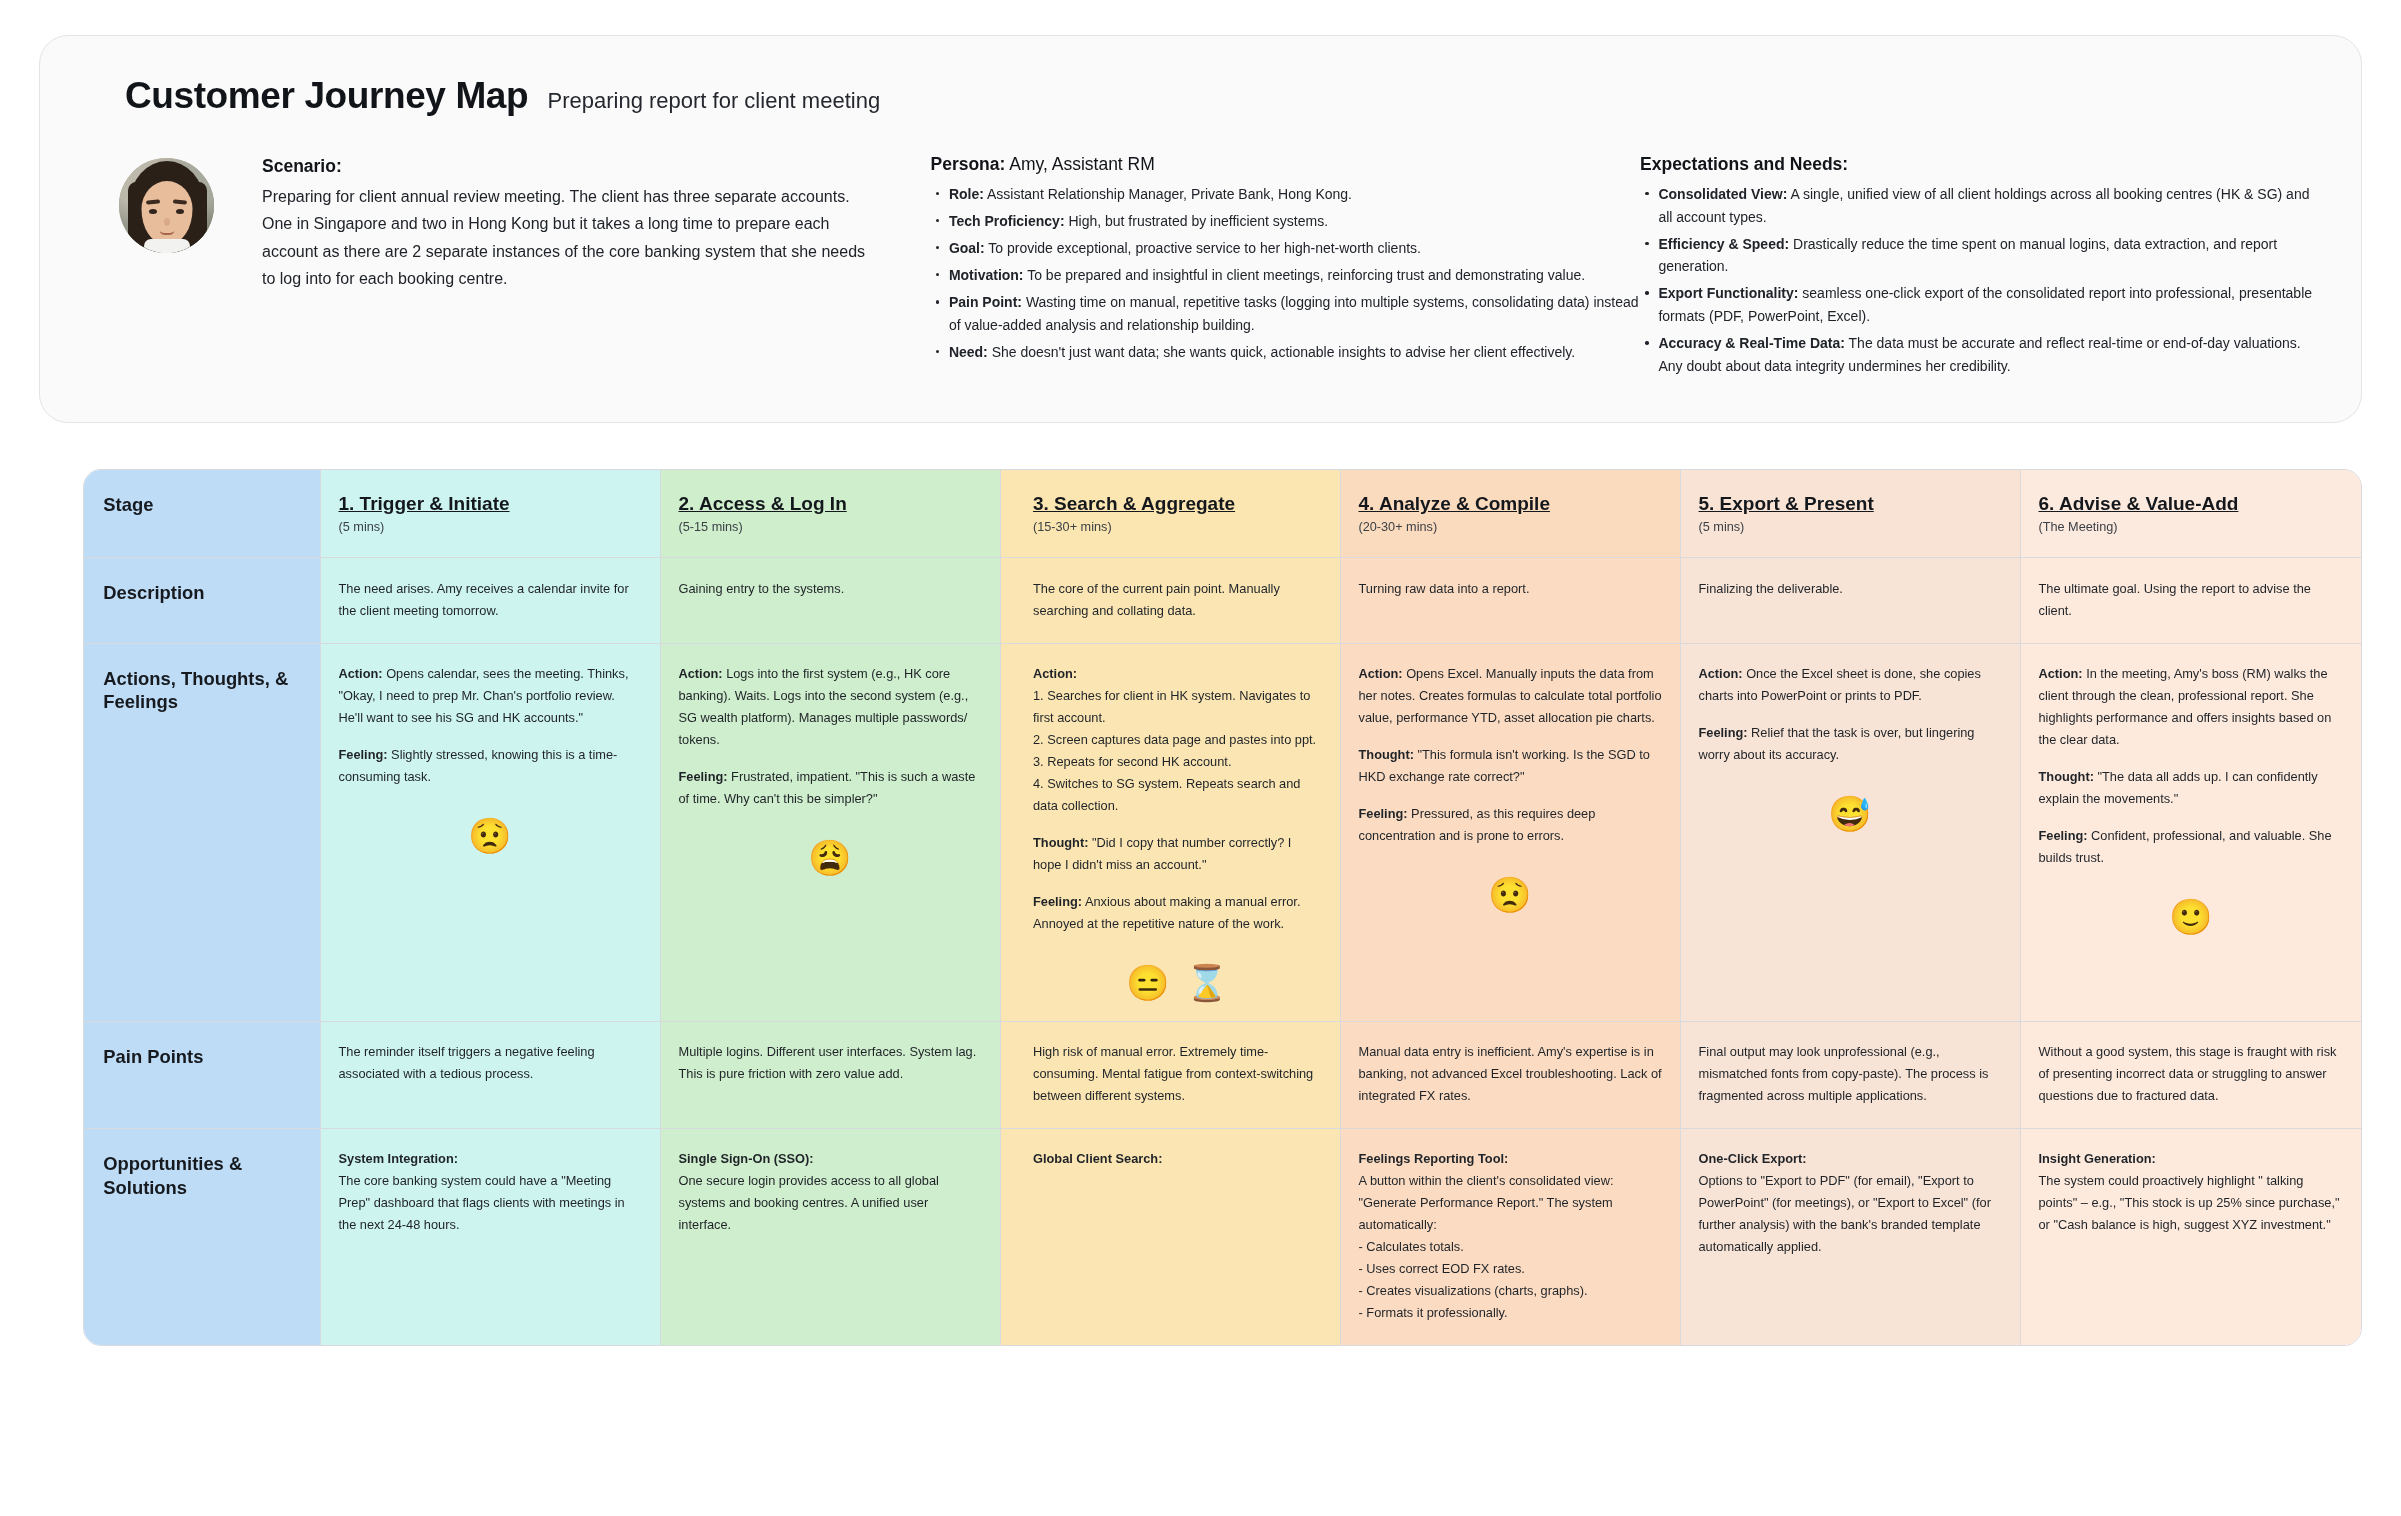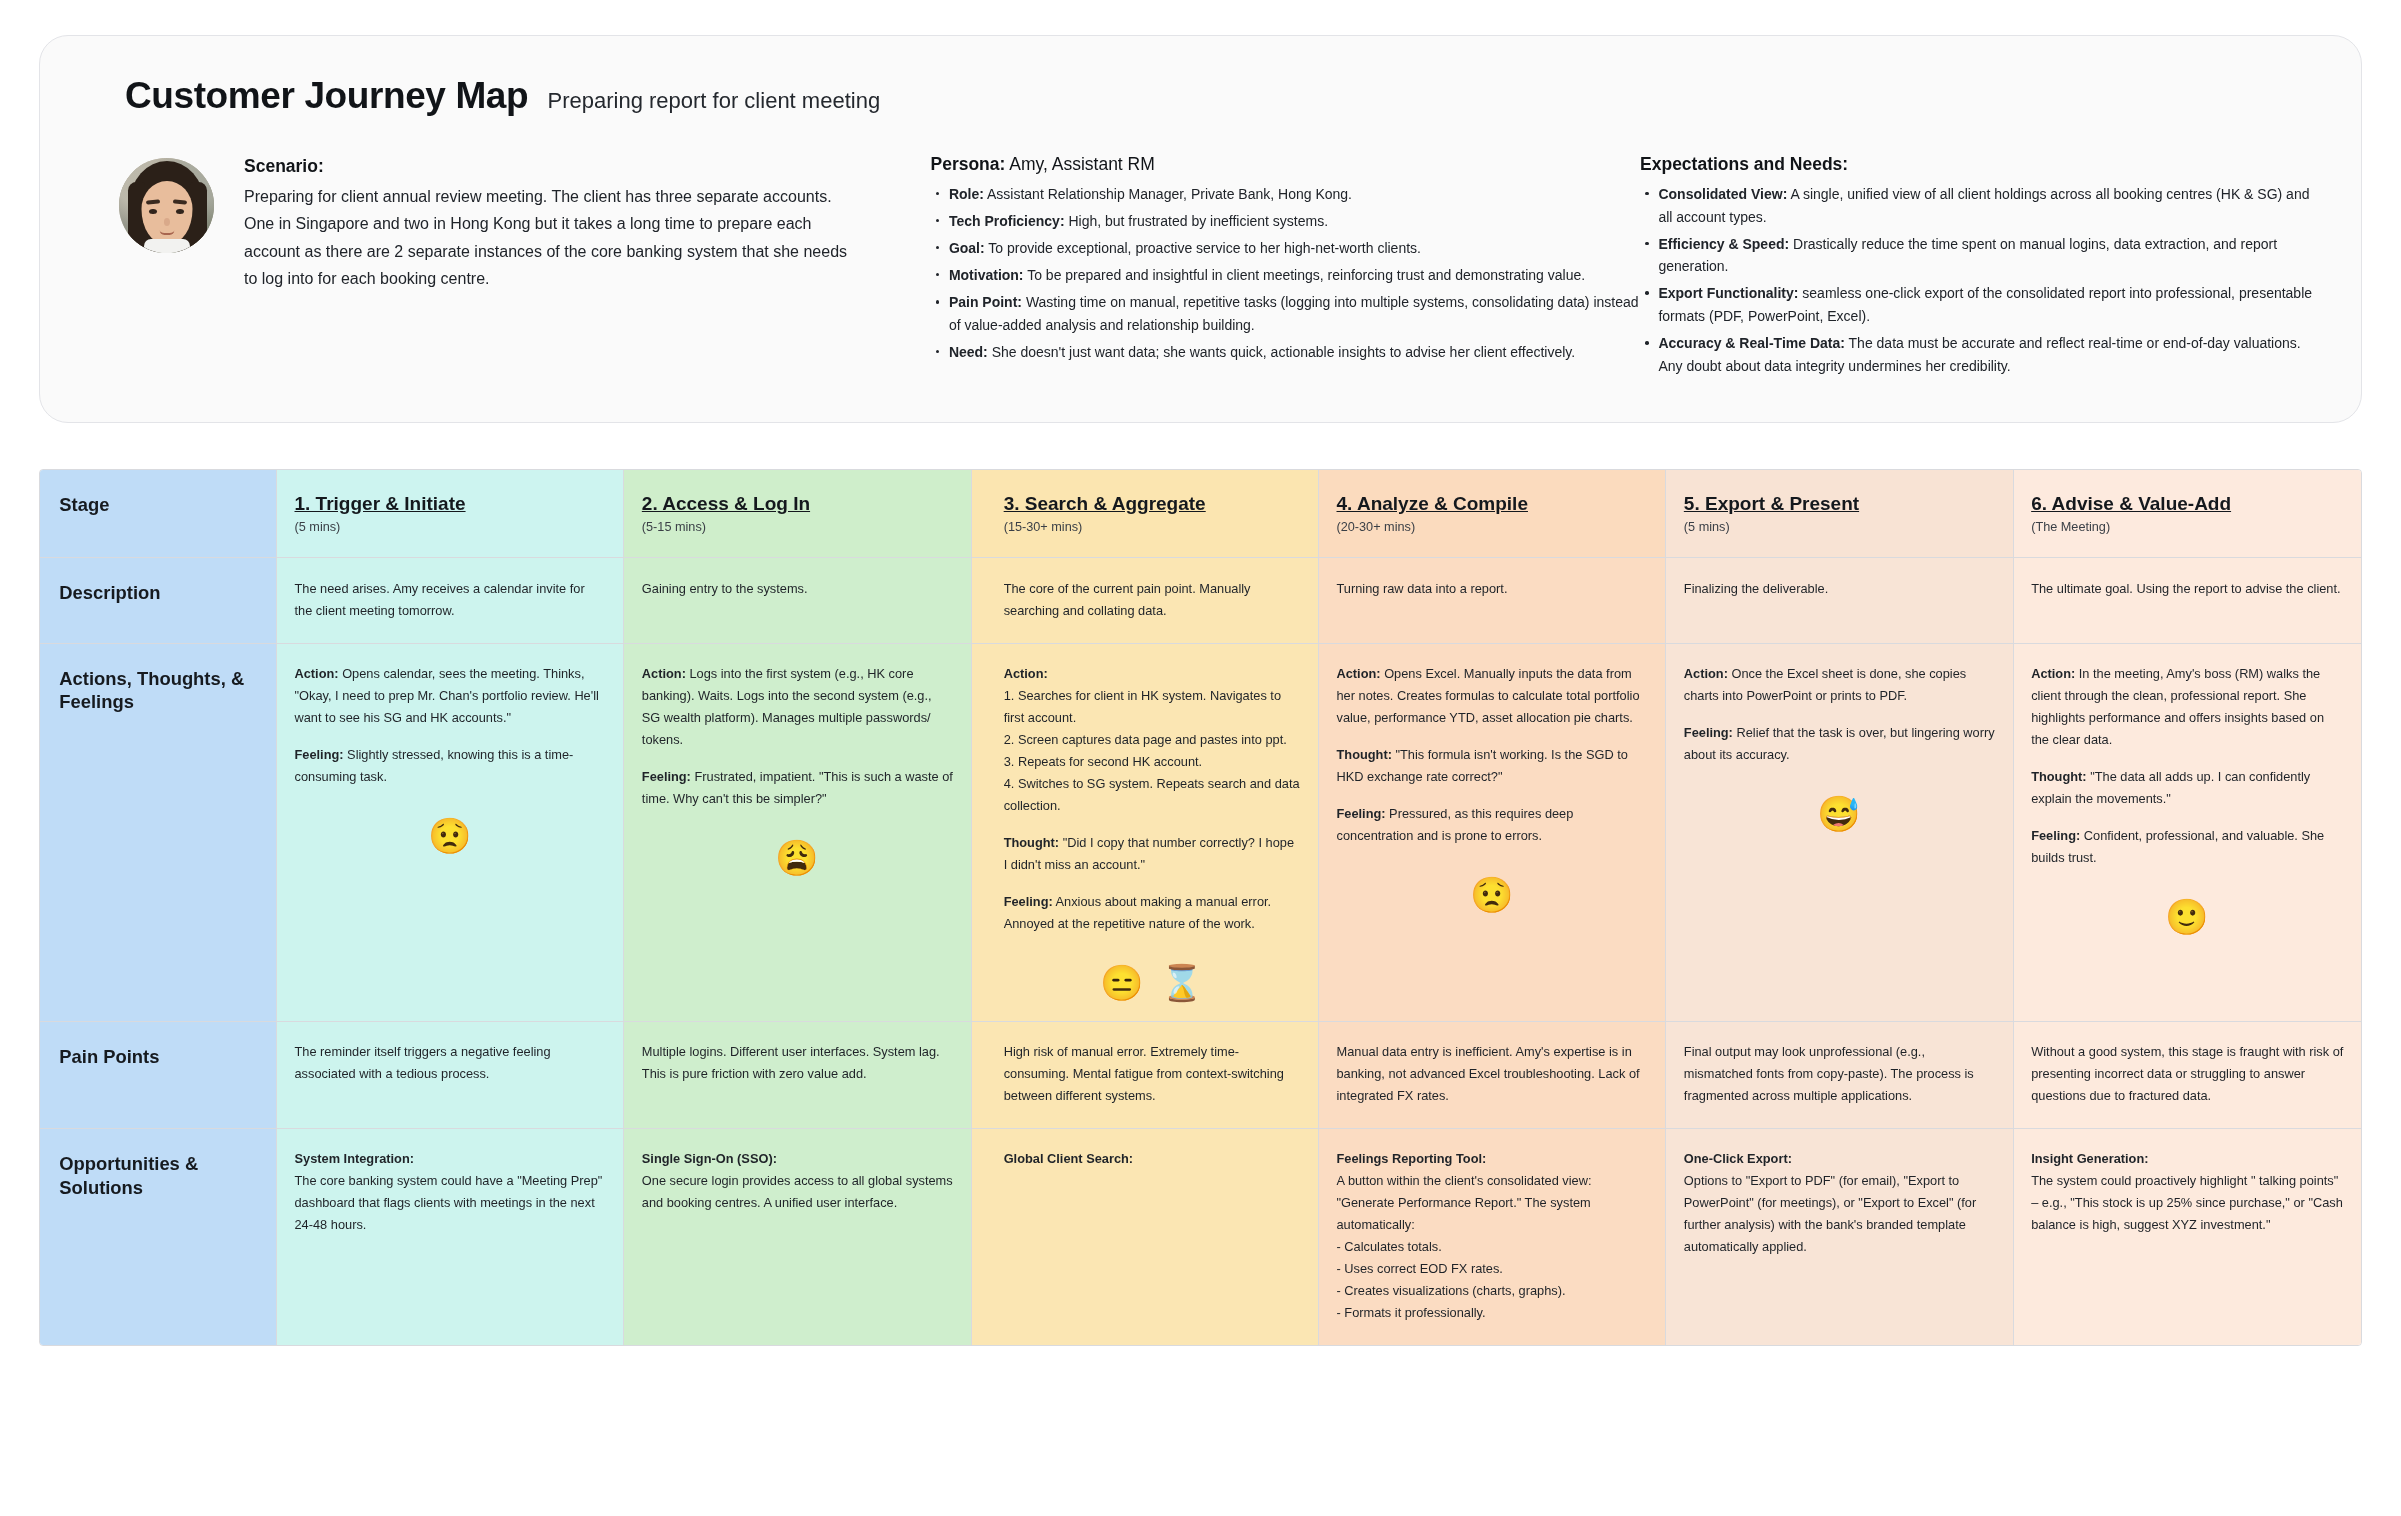--- a/index.html
+++ b/index.html
@@ -24,21 +24,21 @@
     display: flex;
     align-items: baseline;
     gap: 19.3px;
     margin-bottom: 37px;
     padding-left: 39px;
   }
   .title-main { font-size: 37px; font-weight: 700; letter-spacing: -0.4px; color: #111418; }
   .title-sub  { font-size: 22px; font-weight: 400; color: #24282e; }
 
   .top-cols { display: flex; gap: 0; align-items: flex-start; }
-  .col-scenario { width: 877px; display: flex; gap: 30px; padding-left: 33px; }
+  .col-scenario { width: 877px; display: flex; gap: 48px; padding-left: 33px; }
   .col-persona  { width: 738px; }
   .col-expect   { width: 702px; }
 
   
   .avatar {
     flex: 0 0 auto;
     width: 95px; height: 95px;
     border-radius: 50%;
     overflow: hidden;
     position: relative;
@@ -120,22 +120,23 @@
     position: absolute; left: 5.3px; top: 8.8px;
     width: 3.5px; height: 3.5px; border-radius: 50%; background: #20242a;
   }
   ul.bullets li b { font-weight: 700; }
 
   
   .grid {
     display: grid;
     grid-template-columns: 237px repeat(6, 1fr);
     border: 0.9px solid #d9dade;
-    border-radius: 4px;
+    border-radius: 18px;
     overflow: hidden;
+    margin-left: 44px;
   }
   .cell {
     border-right: 0.9px solid #d9dade;
     border-bottom: 0.9px solid #d9dade;
     padding: 19.3px 17.5px 21px 17.5px;
   }
   .cell:nth-child(7n) { border-right: none; }
   .grid > .cell.lastrow { border-bottom: none; }
 
   .rowlabel {

